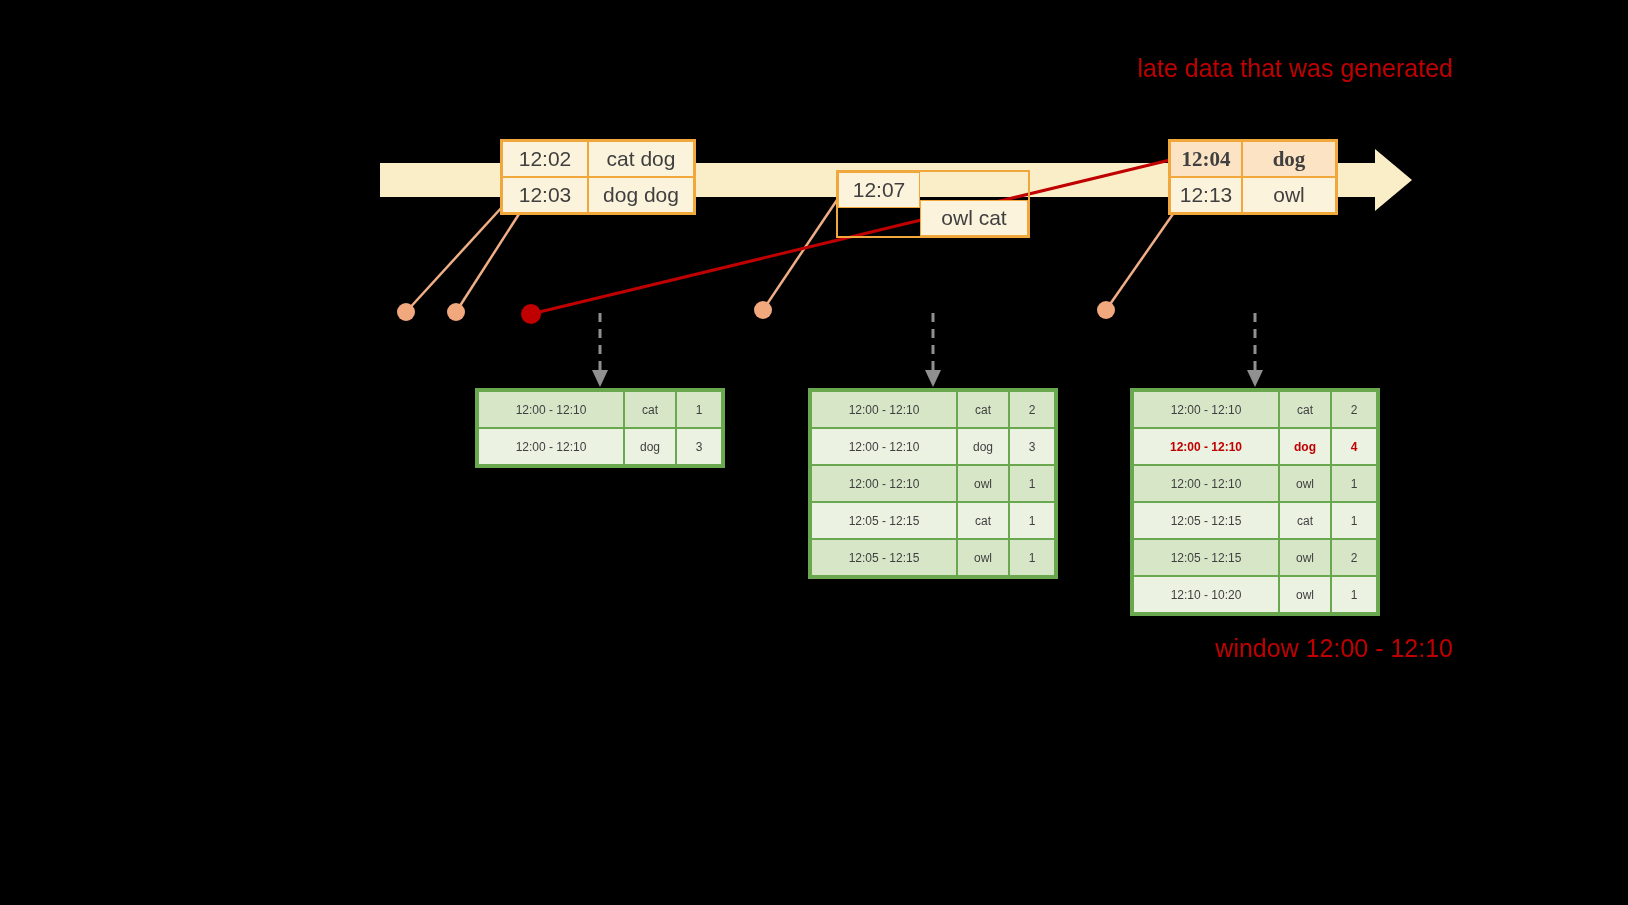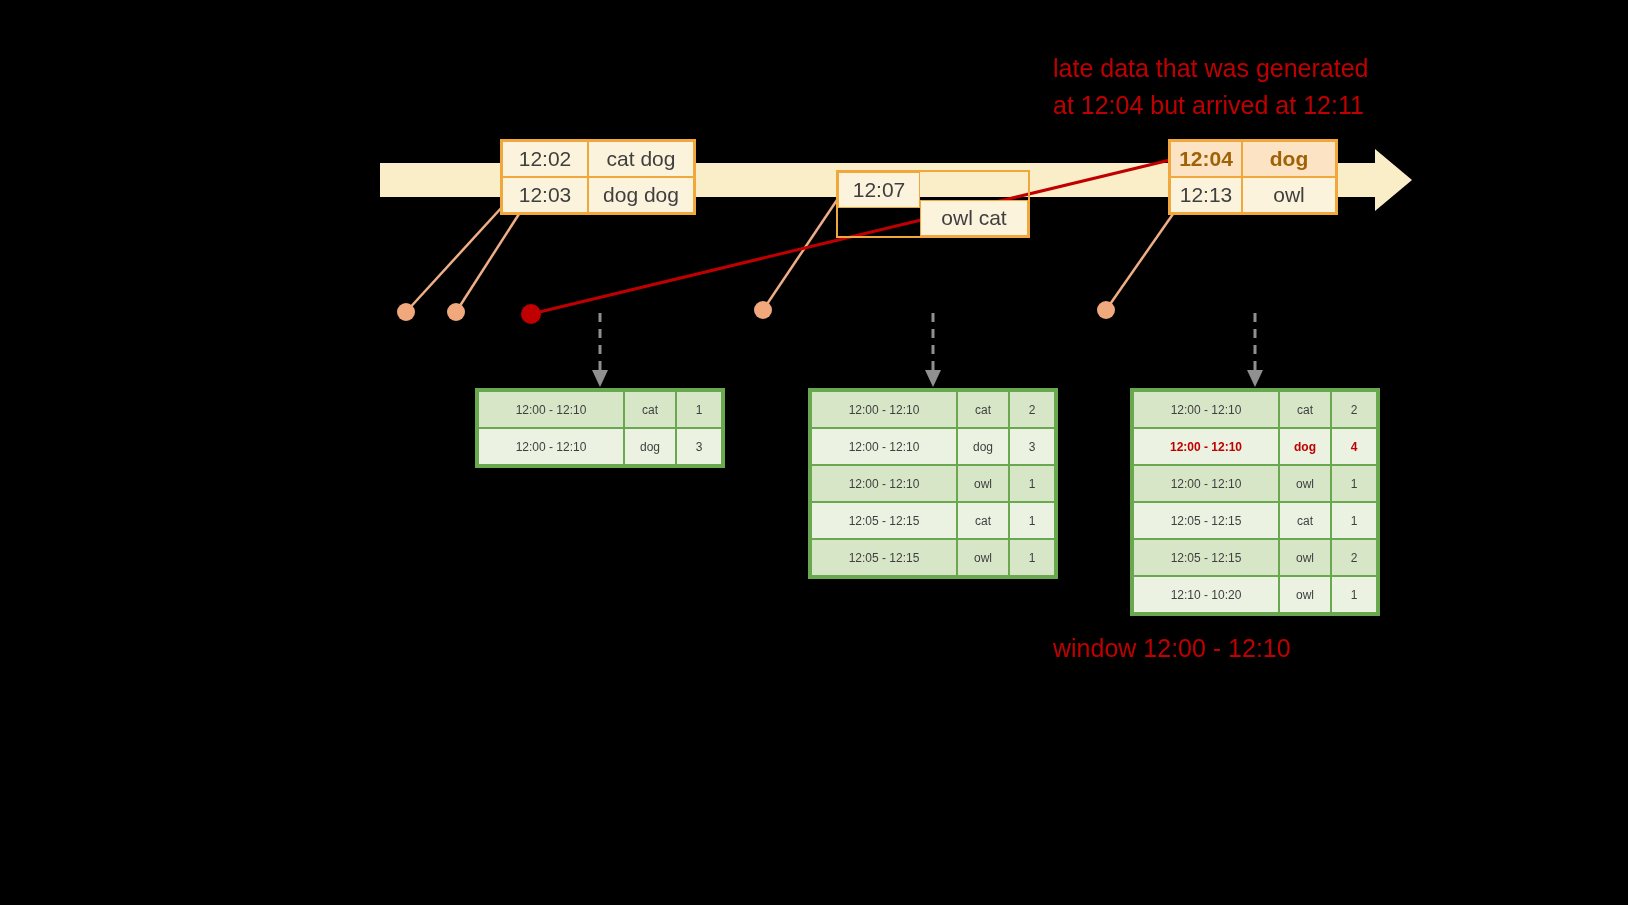--- a/index.html
+++ b/index.html
@@ -27,22 +27,23 @@
     background: #FCF3DC;
     height: 36px;
     display: flex;
     align-items: center;
     justify-content: center;
     font-size: 21px;
     color: #3F3F3F;
   }
   .event-cell.late {
     background: #FBE3C4;
-    color: #a16207;
+    color: #404040;
     font-weight: bold;
+    font-family: Liberation Serif, serif;
   }
 
   
   .result-table {
     position: absolute;
     border: 3px solid #6AA84F;
   }
   .result-row { display: flex; }
   .r-cell {
     border: 1px solid #6AA84F;
@@ -57,21 +58,21 @@
   .r-word   { width: 52px;  }
   .r-count  { width: 46px;  }
   .row-a .r-cell { background: #D8E6C8; }
   .row-b .r-cell { background: #EBF2E2; }
   .row-late .r-cell { color: #C00000; font-weight: bold; }
 
   
   .annotation {
     position: absolute;
     width: 400px;
-    text-align: left;
+    text-align: right;
     color: #C00000;
     font-size: 25px;
     line-height: 37px;
   }
 </style>
 </head>
 <body>
 
 <div class="stage">
 
@@ -104,21 +105,20 @@
       <polygon points="925,370 941,370 933,387" fill="#909090"></polygon>
     </g>
     <g>
       <line x1="1255" y1="313" x2="1255" y2="370" stroke="#909090" stroke-width="3" stroke-dasharray="9 7"></line>
       <polygon points="1247,370 1263,370 1255,387" fill="#909090"></polygon>
     </g>
   </svg>
 
   <div class="annotation" style="left:1053px; top:50px;">
     <div>late data that was generated</div>
-    <div>at 12:04 but arrived at 12:11</div>
   </div>
 
   <div class="event-box" style="left:500px; top:139px;">
     <div class="event-row">
       <div class="event-cell" style="width:86px;">12:02</div>
       <div class="event-cell" style="width:106px;">cat dog</div>
     </div>
     <div class="event-row">
       <div class="event-cell" style="width:86px;">12:03</div>
       <div class="event-cell" style="width:106px;">dog dog</div>

